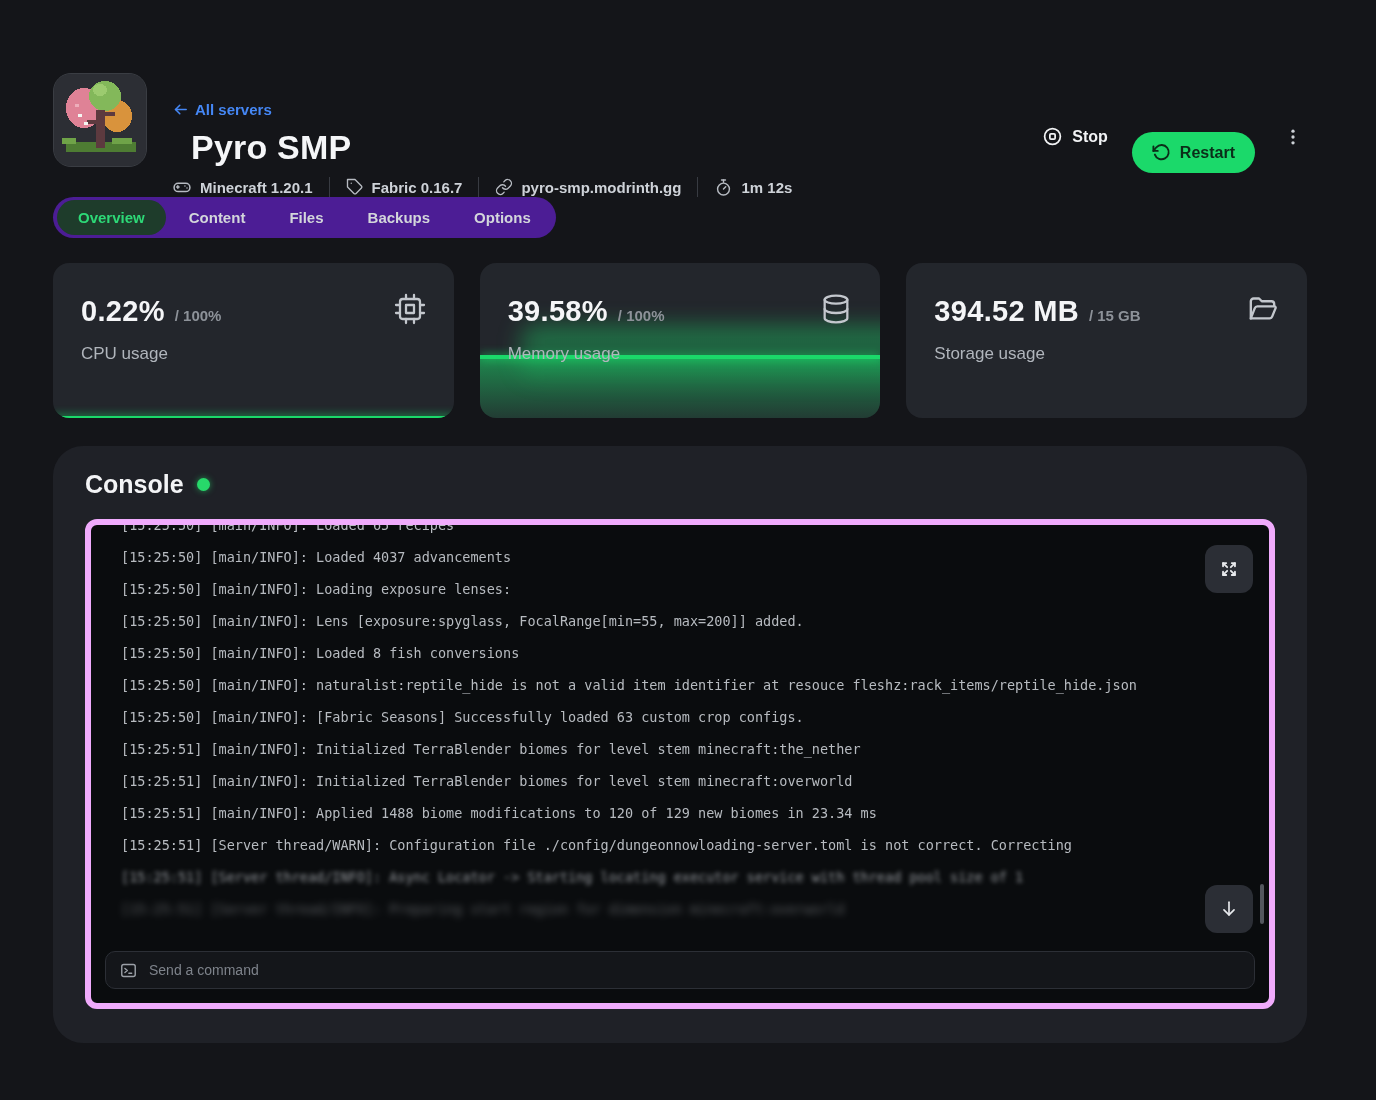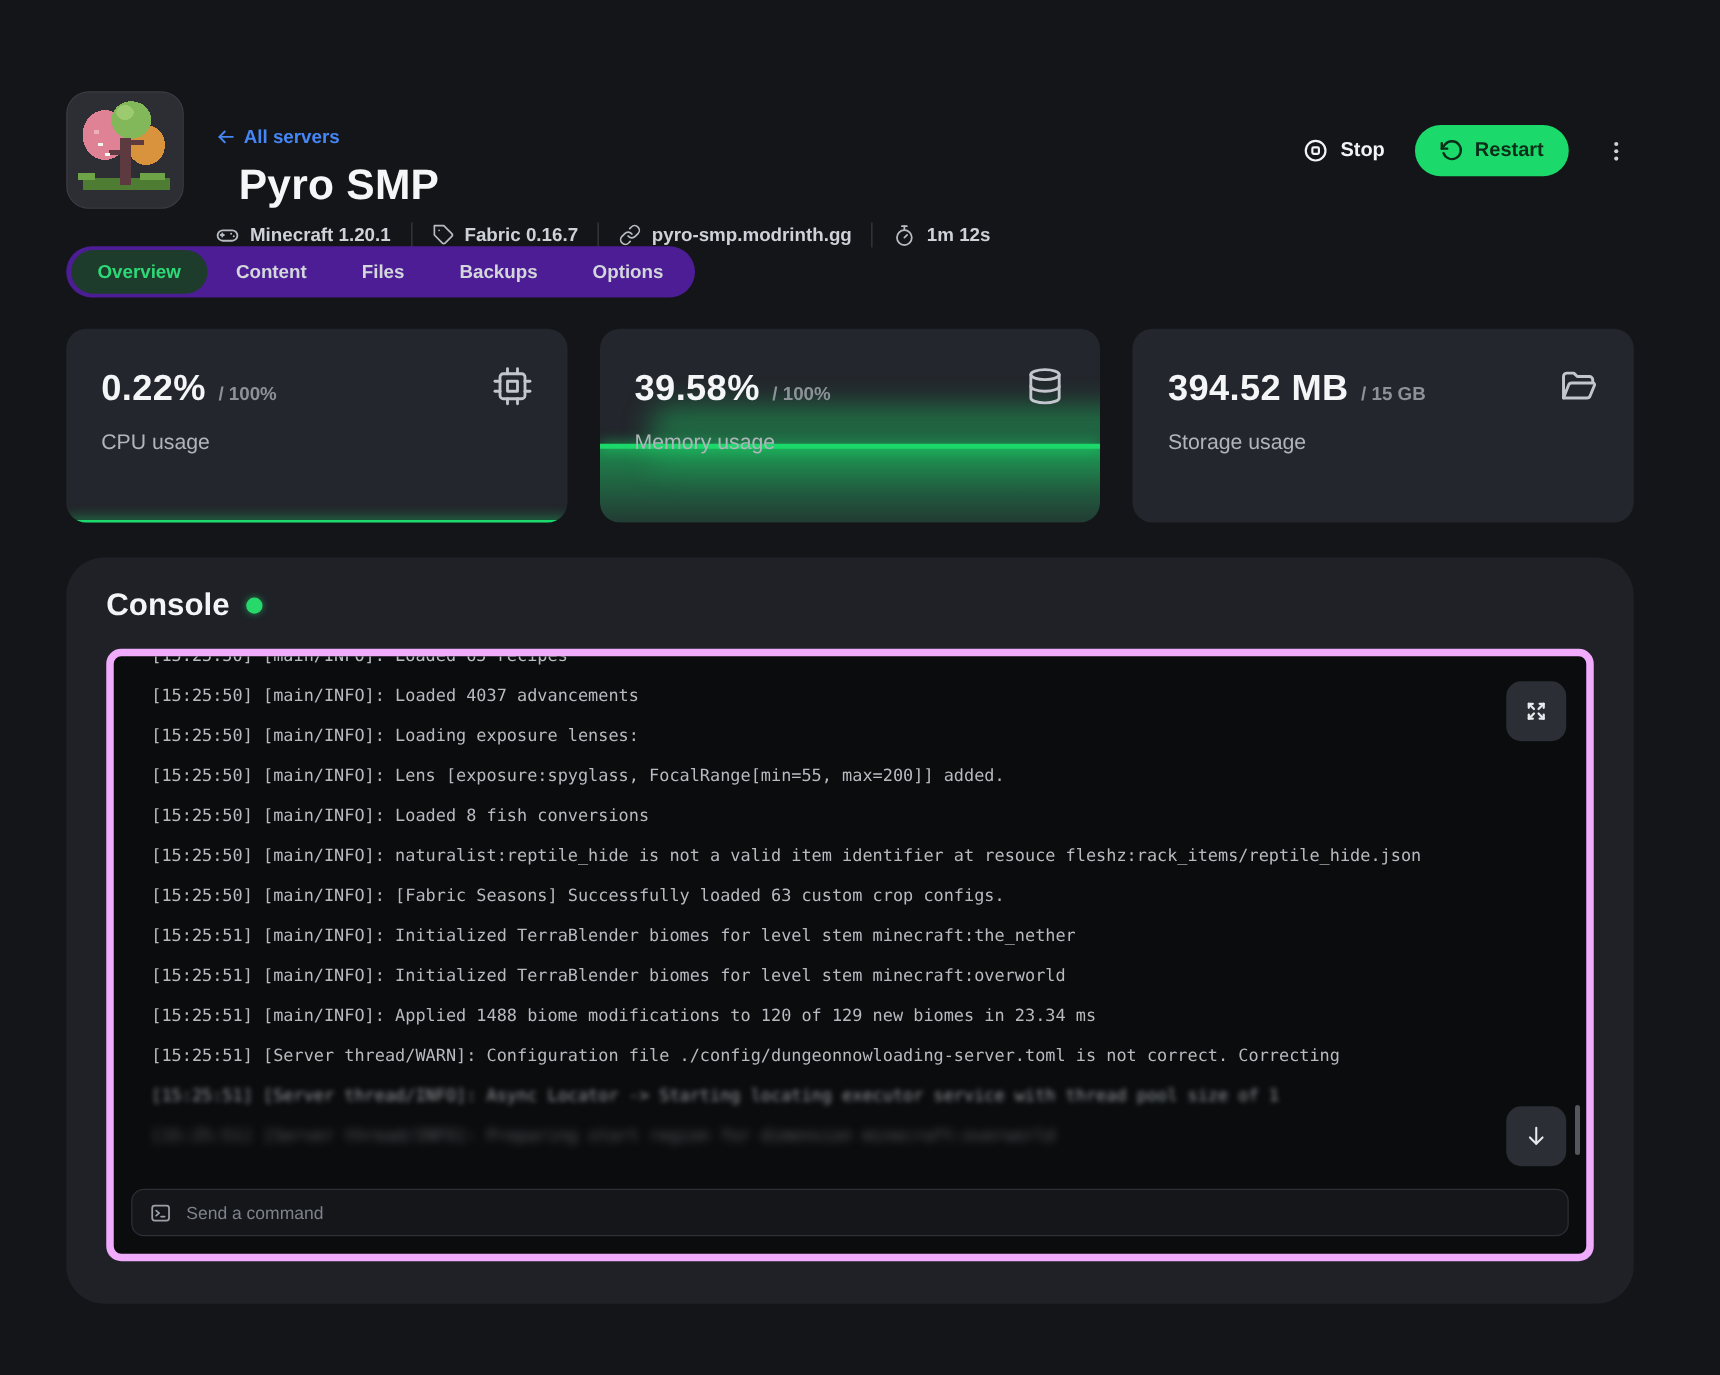--- a/index.html
+++ b/index.html
@@ -31,39 +31,39 @@
   .meta-item .icon { color:#b7bbc2; }
   .meta-divider { width:1px; height:20px; background:#383b42; }
   .header-actions { position:absolute; right:0; top:27px; display:flex; align-items:center; gap:24px; }
   .stop-button {
     display:flex; align-items:center; gap:9px; background:none; border:none; cursor:pointer;
     color:#f2f3f5; font-size:16px; font-weight:700; font-family:inherit;
   }
   .restart-button {
     display:flex; align-items:center; gap:9px; cursor:pointer;
     background:#1bd96a; color:#0b2d19; border:none; border-radius:21px;
-    height:41px; padding:0 20px; font-size:16px; font-weight:800; font-family:inherit;
+    height:41px; padding:0 20px; font-size:16px; font-weight:800; font-family:inherit;margin-top:32px;
   }
   .kebab-button { background:none; border:none; cursor:pointer; color:#cdd1d7; padding:4px; }
 
   
   .tab-bar {
     position:absolute; top:197px; left:53px; height:41px;
     display:inline-flex; align-items:center; gap:2px;
     background:#4c1d95; border-radius:21px; padding:0 4px;
   }
   .tab {
     border:none; background:transparent; cursor:pointer; font-family:inherit;
     color:#d3d6db; font-size:15px; font-weight:700;
     height:35px; padding:0 21px; border-radius:18px; display:flex; align-items:center;
   }
   .tab.active { background:#1e3c2b; color:#2dd977; }
 
   
-  .stats-row { position:absolute; top:263px; left:53px; right:69px; height:156px; display:flex; gap:26px;justify-content:flex-end; }
+  .stats-row { position:absolute; top:263px; left:53px; right:69px; height:156px; display:flex; gap:26px; }
   .stat-card {
     position:relative; flex:1; height:155px; background:#23262c;
     border-radius:16px; overflow:hidden;
   }
   .stat-top { display:flex; align-items:baseline; gap:10px; margin:32px 0 0 28px; position:relative; z-index:3; }
   .stat-value { font-size:29px; font-weight:800; color:#f4f5f7; letter-spacing:.3px; }
   .stat-max { font-size:15px; font-weight:600; color:#8d9299; }
   .stat-label { margin:16px 0 0 28px; font-size:17px; font-weight:500; color:#b0b5bc; position:relative; z-index:3; }
   .stat-icon { position:absolute; top:30px; right:28px; color:#c3c7cd; z-index:3; }
   .usage-fill {

